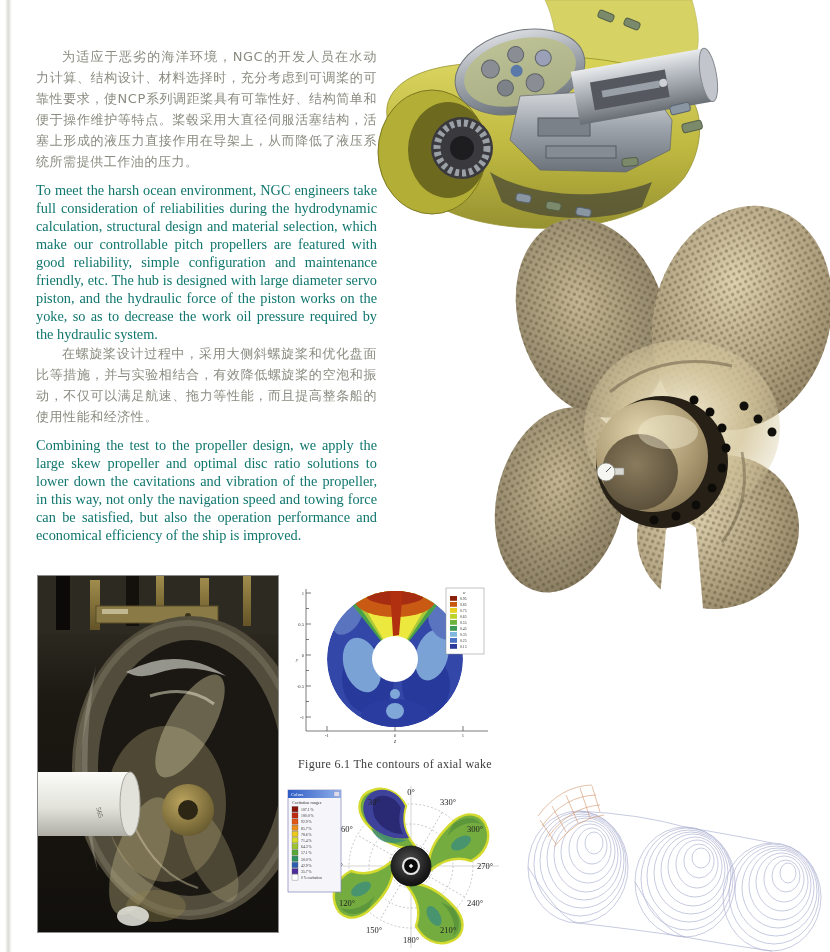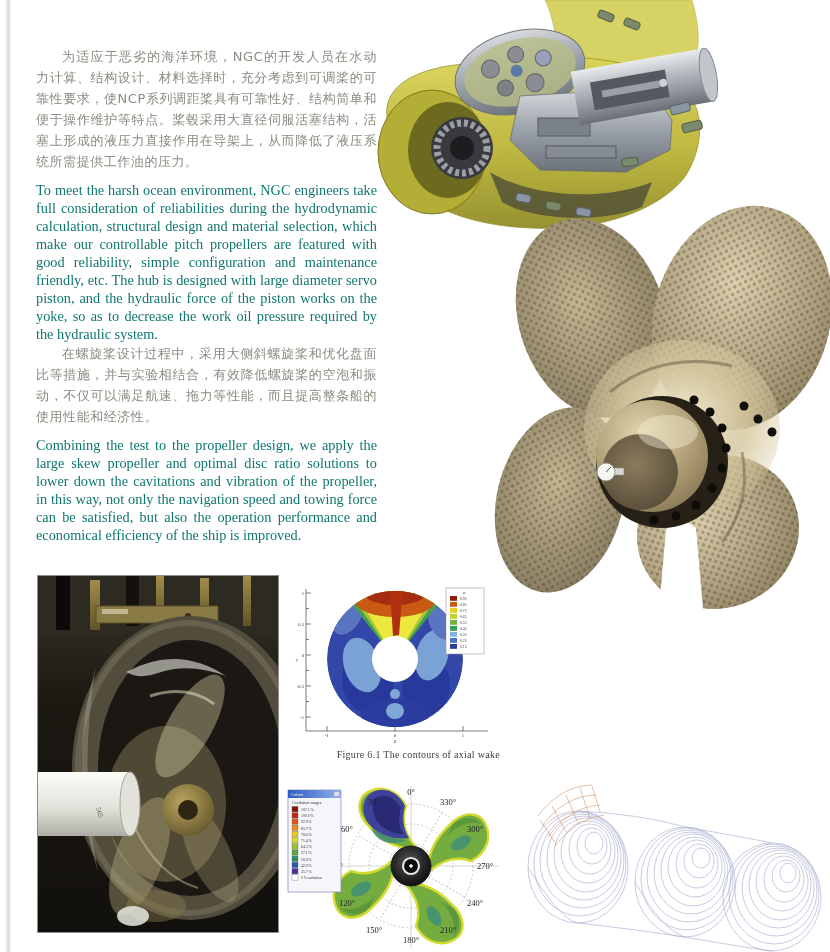--- a/index.html
+++ b/index.html
@@ -8,21 +8,21 @@
   .page-edge{position:absolute;left:5px;top:0;width:7px;height:100%;
     background:linear-gradient(to right,#ffffff,#dadad6 45%,#ffffff)}
   .text-col{position:absolute;left:36px;top:46px;width:341px}
   .cn{font-family:"DejaVu Sans",sans-serif;font-size:13px;line-height:21px;color:#8b8b81;
       text-align:justify;text-indent:2em;letter-spacing:.55px}
   .en{font-family:"Liberation Serif",serif;font-size:14.3px;line-height:18px;color:#0f766e;
       text-align:justify;margin-top:9px}
   .cn.second{}
   .fig{position:absolute}
   svg{display:block;font-family:"Liberation Serif",serif}
-  .caption{width:100%;text-align:right;font-size:10px;color:#3c3c3c;margin-top:3px;letter-spacing:.3px}
+  .caption{width:100%;text-align:center;font-size:12px;color:#3c3c3c;margin-top:11px;letter-spacing:.3px}
   .photo-frame{outline:1px solid #8d8d8d}
 </style>
 </head>
 <body>
 
 <div class="page-edge"></div>
 
 <div class="text-col">
   <p class="cn">为适应于恶劣的海洋环境，NGC的开发人员在水动力计算、结构设计、材料选择时，充分考虑到可调桨的可靠性要求，使NCP系列调距桨具有可靠性好、结构简单和便于操作维护等特点。桨毂采用大直径伺服活塞结构，活塞上形成的液压力直接作用在导架上，从而降低了液压系统所需提供工作油的压力。</p>
   <p class="en">To meet the harsh ocean environment, NGC engineers take full consideration of reliabilities during the hydrodynamic calculation, structural design and material selection, which make our controllable pitch propellers are featured with good reliability, simple configuration and maintenance friendly, etc. The hub is designed with large diameter servo piston, and the hydraulic force of the piston works on the yoke, so as to decrease the work oil pressure required by the hydraulic system.</p>

